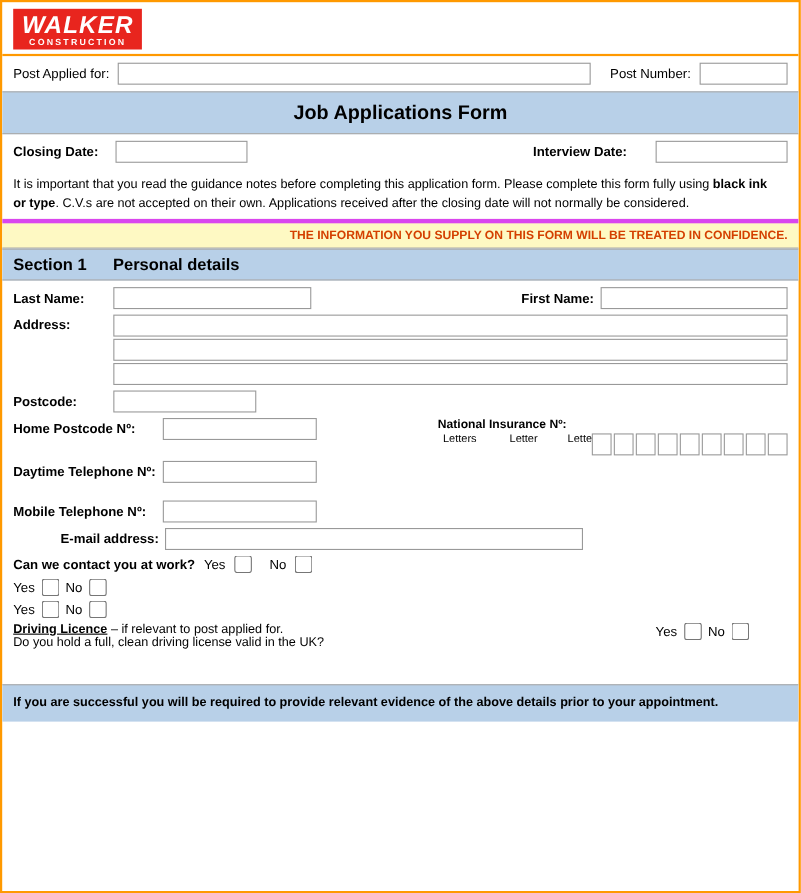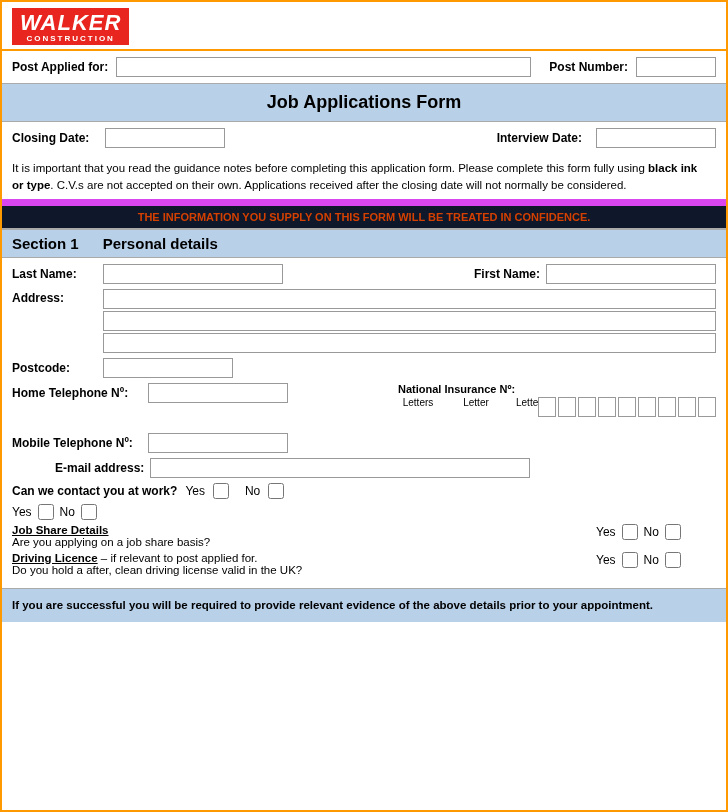--- a/index.html
+++ b/index.html
@@ -38,54 +38,54 @@
       letter-spacing: 2px;
       text-align: center;
       display: block;
     }
     .post-row {
       display: flex;
       align-items: center;
       padding: 6px 10px;
       gap: 8px;
     }
-    .post-row label { font-weight: bold; white-space: nowrap; }
+    .post-row label { font-weight: normal; white-space: nowrap; }
     .post-applied-input { flex: 1; border: 1px solid #999; height: 20px; min-width: 200px; }
     .post-number-input { border: 1px solid #999; height: 20px; width: 80px; }
     .form-title-bar {
       background: #b8d0e8;
       text-align: center;
       padding: 8px 0;
       font-size: 18px;
       font-weight: bold;
       border-top: 1px solid #aaa;
       border-bottom: 1px solid #aaa;
     }
     .dates-row {
       display: flex;
       align-items: center;
       padding: 6px 10px;
       gap: 16px;
     }
     .dates-row label { font-weight: bold; white-space: nowrap; }
     .date-input { border: 1px solid #999; height: 20px; width: 120px; }
-    .interview-group { margin-left: auto; display: flex; align-items: center; gap: 8px; }
+    .interview-group { margin-left: auto; display: flex; align-items: center; gap: 20px; }
     .info-text {
       padding: 6px 16px 4px 10px;
       line-height: 1.5;
       font-size: 11.5px;
     }
     .confidence-bar {
-      background: #0f172a;
+      background: #fef9c3;
       padding: 5px 10px;
       font-weight: bold;
       font-size: 11px;
       color: #d44000;
-      text-align: center;
-      border-top: 7px solid #d946ef;
+      text-align: right;
+      border-top: 4px solid #d946ef;
       border-bottom: 1px solid #aaa;
     }
     .section-header {
       background: #b8d0e8;
       padding: 5px 10px;
       font-size: 15px;
       font-weight: bold;
       border-top: 1px solid #aaa;
       border-bottom: 1px solid #aaa;
       margin-top: 0;
@@ -212,21 +212,21 @@
   </div>
 
   <div class="postcode-row">
     <label style="font-weight:bold; min-width:85px;">Postcode:</label>
     <input class="postcode-input" type="text" value="" style="">
   </div>
 
   <div style="display:flex; align-items:flex-start; margin-bottom:5px;">
     <div class="tel-group">
       <div class="tel-row">
-        <span class="tel-label">Home Telephone Nº:</span>
+        <span class="tel-label">Home Postcode Nº:</span>
         <input class="tel-input" type="text" value="" style="">
       </div>
     </div>
 
     <div class="ni-group" style="margin-left:auto;">
       <div style="display:flex; align-items:center; gap:6px; margin-bottom:2px;">
         <span style="font-weight:bold; white-space:nowrap; font-size:11px;">National Insurance Nº:</span>
       </div>
       <div style="display:flex; flex-direction:row; align-items:flex-start;">
         <div class="ni-label-row">
@@ -242,20 +242,24 @@
           <input class="ni-box" type="text" maxlength="1" style="">
           <input class="ni-box" type="text" maxlength="1" style="">
           <input class="ni-box" type="text" maxlength="1" style="">
           <input class="ni-box" type="text" maxlength="1" style="">
           <input class="ni-box" type="text" maxlength="1" style="">
         </div>
       </div>
     </div>
   </div>
 
+  <div class="tel-row" style="margin-bottom:5px;">
+    <span class="tel-label">Daytime Telephone Nº:</span>
+    <input class="tel-input" type="text" value="" style="">
+  </div>
 
   <div class="tel-row" style="margin-bottom:5px;margin-top:16px;">
     <span class="tel-label">Mobile Telephone Nº:</span>
     <input class="tel-input" type="text" value="" style="">
   </div>
 
   <div class="form-row" style="margin-bottom:5px;">
     <label style="font-weight:bold; min-width:85px;padding-left:43px;">E-mail address:</label>
     <input class="text-input-full" type="text" value="" style="max-width: 380px;">
   </div>
@@ -271,38 +275,34 @@
   <div class="question-row" style="margin-bottom:4px;">
     <div class="question-right">
       <span>Yes</span>
       <input type="checkbox" class="checkbox-input" style="">
       <span>No</span>
       <input type="checkbox" class="checkbox-input" style="">
     </div>
   </div>
 
   <div class="question-row" style="margin-bottom:4px; align-items:flex-start;">
-    <div class="question-left">
-      <div style="font-weight:bold; text-decoration:underline;">Job Share Details</div>
-      <div>Are you applying on a job share basis?</div>
-    </div>
     <div class="question-right">
       <span>Yes</span>
       <input type="checkbox" class="checkbox-input" style="">
       <span>No</span>
       <input type="checkbox" class="checkbox-input" style="">
     </div>
   </div>
 
-  <div class="question-row" style="margin-bottom:0; align-items:flex-start;">
+  <div class="question-row" style="margin-bottom:20px; align-items:flex-start;">
     <div class="question-left">
       <div>
         <strong style="text-decoration:underline;">Driving Licence</strong><span> – if relevant to post applied for.</span>
       </div>
-      <div>Do you hold a after, clean driving license valid in the UK?</div>
+      <div>Do you hold a full, clean driving license valid in the UK?</div>
     </div>
     <div class="question-right">
       <span>Yes</span>
       <input type="checkbox" class="checkbox-input" style="">
       <span>No</span>
       <input type="checkbox" class="checkbox-input" style="">
     </div>
   </div>
 
 </div>

